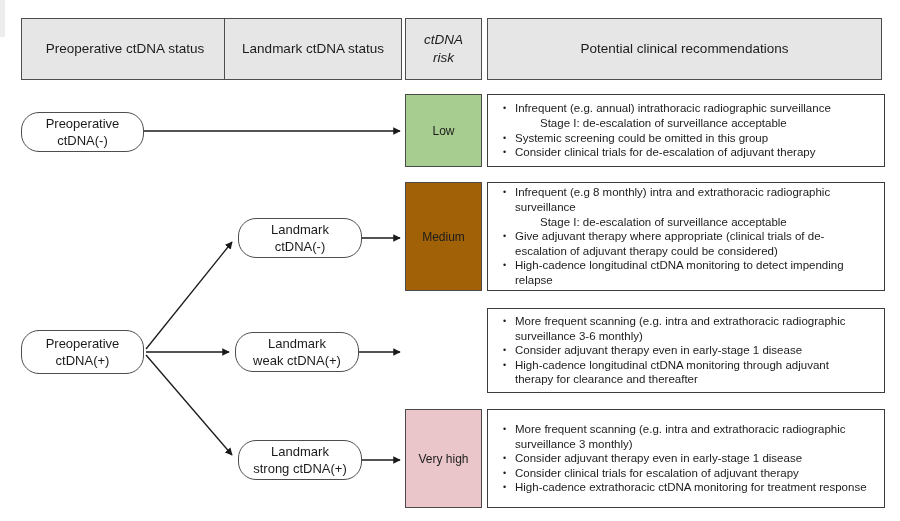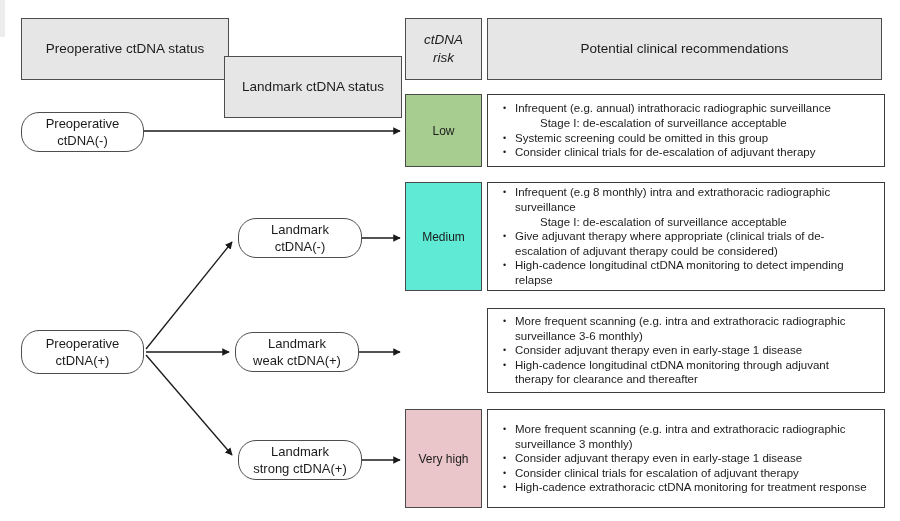--- a/index.html
+++ b/index.html
@@ -44,38 +44,38 @@
     <line x1="144" y1="131" x2="400" y2="131" stroke="#1a1a1a" stroke-width="1.3" marker-end="url(#ah)"></line>
     <line x1="146" y1="349" x2="232" y2="242" stroke="#1a1a1a" stroke-width="1.3" marker-end="url(#ah)"></line>
     <line x1="146" y1="352" x2="229" y2="352" stroke="#1a1a1a" stroke-width="1.3" marker-end="url(#ah)"></line>
     <line x1="146" y1="355" x2="232" y2="455" stroke="#1a1a1a" stroke-width="1.3" marker-end="url(#ah)"></line>
     <line x1="362" y1="238" x2="400" y2="238" stroke="#1a1a1a" stroke-width="1.3" marker-end="url(#ah)"></line>
     <line x1="359" y1="352" x2="400" y2="352" stroke="#1a1a1a" stroke-width="1.3" marker-end="url(#ah)"></line>
     <line x1="362" y1="460" x2="400" y2="460" stroke="#1a1a1a" stroke-width="1.3" marker-end="url(#ah)"></line>
   </svg>
 
   <div class="box hdr" style="left:21px;top:18px;width:208px;height:62px;">Preoperative ctDNA status</div>
-  <div class="box hdr" style="left:224px;top:18px;width:178px;height:62px;margin-top:38px;">Landmark ctDNA status</div>
+  <div class="box hdr" style="left:224px;top:18px;width:178px;height:62px;">Landmark ctDNA status</div>
   <div class="box hdr" style="left:405px;top:18px;width:77px;height:62px;font-style:italic;">ctDNA
 risk</div>
   <div class="box hdr" style="left:487px;top:18px;width:395px;height:62px;">Potential clinical recommendations</div>
 
   <div class="box node" style="left:21px;top:112px;width:123px;height:40px;">Preoperative
 ctDNA(-)</div>
   <div class="box node" style="left:21px;top:330px;width:123px;height:44px;">Preoperative
 ctDNA(+)</div>
   <div class="box node" style="left:238px;top:218px;width:124px;height:40px;">Landmark
 ctDNA(-)</div>
   <div class="box node" style="left:235px;top:332px;width:124px;height:40px;">Landmark
 weak ctDNA(+)</div>
   <div class="box node" style="left:238px;top:440px;width:124px;height:40px;">Landmark
 strong ctDNA(+)</div>
 
   <div class="box risk" style="left: 405px; top: 94px; width: 77px; height: 73px; background: rgb(168, 205, 144);">Low</div>
-  <div class="box risk" style="left: 405px; top: 182px; width: 77px; height: 109px; background: #5eead4;">Medium</div>
+  <div class="box risk" style="left: 405px; top: 182px; width: 77px; height: 109px; background: #a16207;">Medium</div>
   <div class="box risk" style="left: 405px; top: 409px; width: 77px; height: 99px; background: rgb(234, 198, 202);">Very high</div>
 
   <div class="box rec" style="left:487px;top:94px;width:398px;height:73px;">
       <div class="rec-item">
         <span class="bullet">•</span>
         <span class="txt">Infrequent (e.g. annual) intrathoracic radiographic surveillance</span>
       </div>
       <div class="rec-item indent">
         <span class="bullet"></span>
         <span class="txt">Stage I: de-escalation of surveillance acceptable</span>

